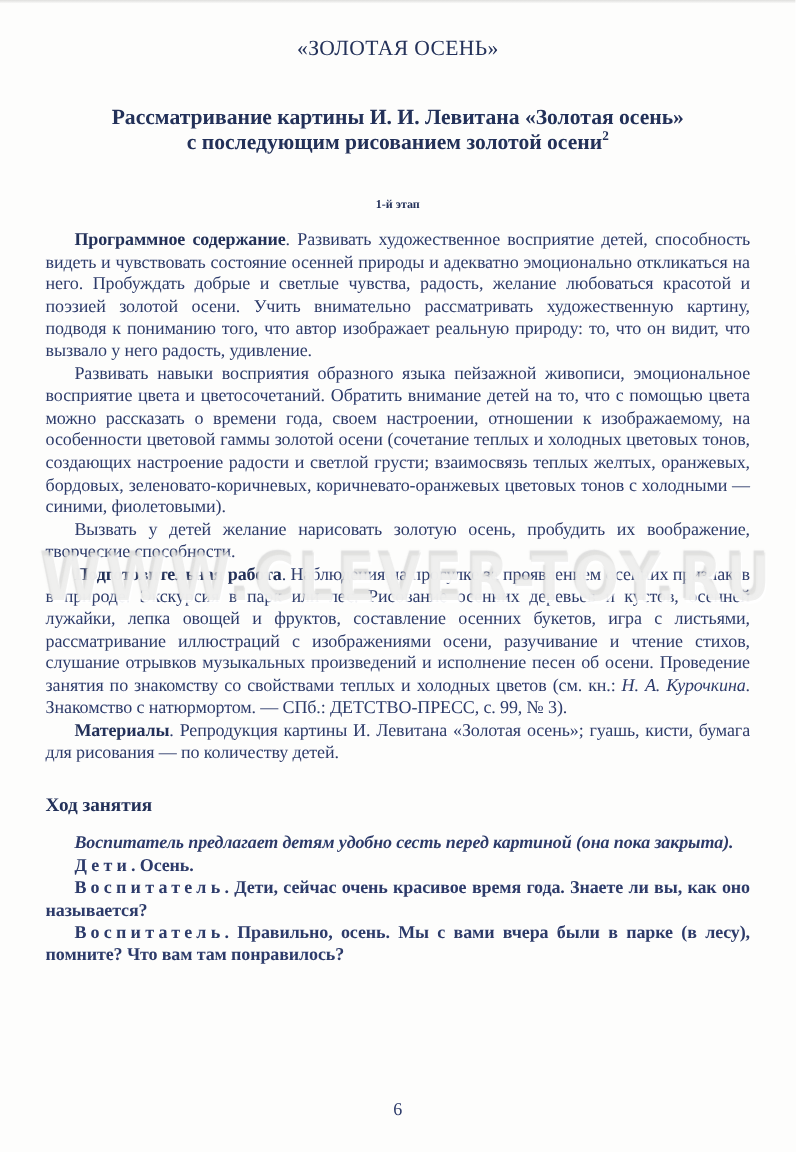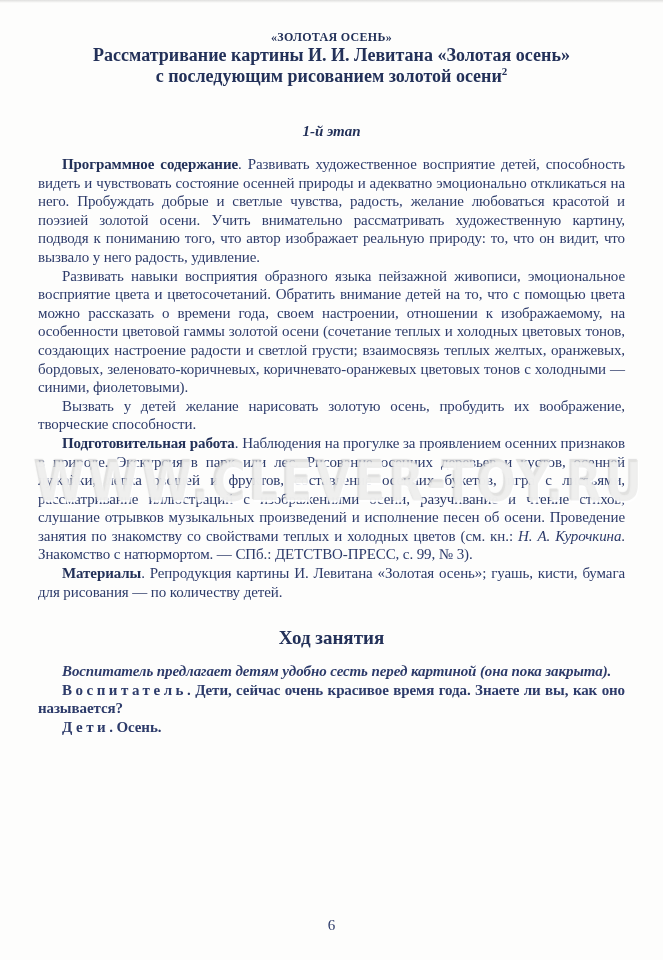--- a/index.html
+++ b/index.html
@@ -44,66 +44,65 @@
     transform-origin: top left;
     color: rgba(225,225,224,0.55);
     text-shadow: 1px 2px 1px rgba(255,255,255,0.95), -1px -1px 1px rgba(165,165,165,0.35);
     white-space: nowrap;
     pointer-events: none;
     z-index: 3;
     user-select: none;
   }
   .chapter-title {
     text-align: center;
-    font-weight: bold;
-    font-size: 12px;
+    font-weight: normal;
+    font-size: 18px;
     letter-spacing: 0.3px;
     color: #233159;
   }
   .main-title {
+    margin-top: 36px;
     text-align: center;
     font-weight: bold;
     font-size: 18px;
     line-height: 21px;
     color: #233159;
   }
   .main-title sup {
     font-size: 11px;
     line-height: 0;
   }
   .stage-heading {
     margin-top: 36px;
     text-align: center;
     font-weight: bold;
-    font-size: 15px;
+    font-size: 10px;
     color: #233159;
-    font-style: italic;
   }
   .body-text {
     margin-top: 15px;
     font-size: 15px;
     line-height: 18.6px;
     text-align: justify;
     letter-spacing: -0.1px;
   }
   .body-text p {
     margin: 0;
     text-indent: 24px;
   }
   .lead-label {
     font-weight: bold;
     color: #233159;
   }
   .italic { font-style: italic; }
   .section-heading {
     margin-top: 26px;
     margin-bottom: 13px;
-    text-align: center;
     font-weight: bold;
-    font-size: 19px;
+    font-size: 16px;
     color: #233159;
   }
   .dialogue {
     font-size: 15px;
     line-height: 18.6px;
     text-align: justify;
     letter-spacing: -0.1px;
     font-weight: bold;
   }
   .dialogue p {
@@ -155,21 +154,22 @@
     <p>Развивать навыки восприятия образного языка пейзажной живописи, эмоциональное восприятие цвета и цветосочетаний. Обратить внимание детей на то, что с помощью цвета можно рассказать о времени года, своем настроении, отношении к изображаемому, на особенности цветовой гаммы золотой осени (сочетание теплых и холодных цветовых тонов, создающих настроение радости и светлой грусти; взаимосвязь теплых желтых, оранжевых, бордовых, зеленовато-коричневых, коричневато-оранжевых цветовых тонов с холодными — синими, фиолетовыми).</p>
     <p>Вызвать у детей желание нарисовать золотую осень, пробудить их воображение, творческие способности.</p>
     <p><span class="lead-label">Подготовительная работа</span><span>. Наблюдения на прогулке за проявлением осенних признаков в природе. Экскурсия в парк или лес. Рисование осенних деревьев и кустов, осенней лужайки, лепка овощей и фруктов, составление осенних букетов, игра с листьями, рассматривание иллюстраций с изображениями осени, разучивание и чтение стихов, слушание отрывков музыкальных произведений и исполнение песен об осени. Проведение занятия по знакомству со свойствами теплых и холодных цветов (см. кн.: </span><span class="italic">Н. А. Курочкина</span><span>. Знакомство с натюрмортом. — СПб.: ДЕТСТВО-ПРЕСС, с. 99, № 3).</span></p>
     <p><span class="lead-label">Материалы</span><span>. Репродукция картины И. Левитана «Золотая осень»; гуашь, кисти, бумага для рисования — по количеству детей.</span></p>
   </div>
 
   <div class="section-heading">Ход занятия</div>
 
   <div class="dialogue">
     <p class="stage-direction">Воспитатель предлагает детям удобно сесть перед картиной (она пока закрыта).</p>
+    <p><span class="speaker">Дети</span><span>. Осень.</span></p>
     <p><span class="speaker">Воспитатель</span><span>. Дети, сейчас очень красивое время года. Знаете ли вы, как оно называется?</span></p>
-    <p><span class="speaker">Дети</span><span>. Осень.</span></p>
+    <p><span class="speaker">Воспитатель</span><span>. Правильно, осень. Мы с вами вчера были в парке (в лесу), помните? Что вам там понравилось?</span></p>
   </div>
 
   <div class="flex-spacer"></div>
 
 
   <div class="page-number">6</div>
 </div>
 
 </body></html>

